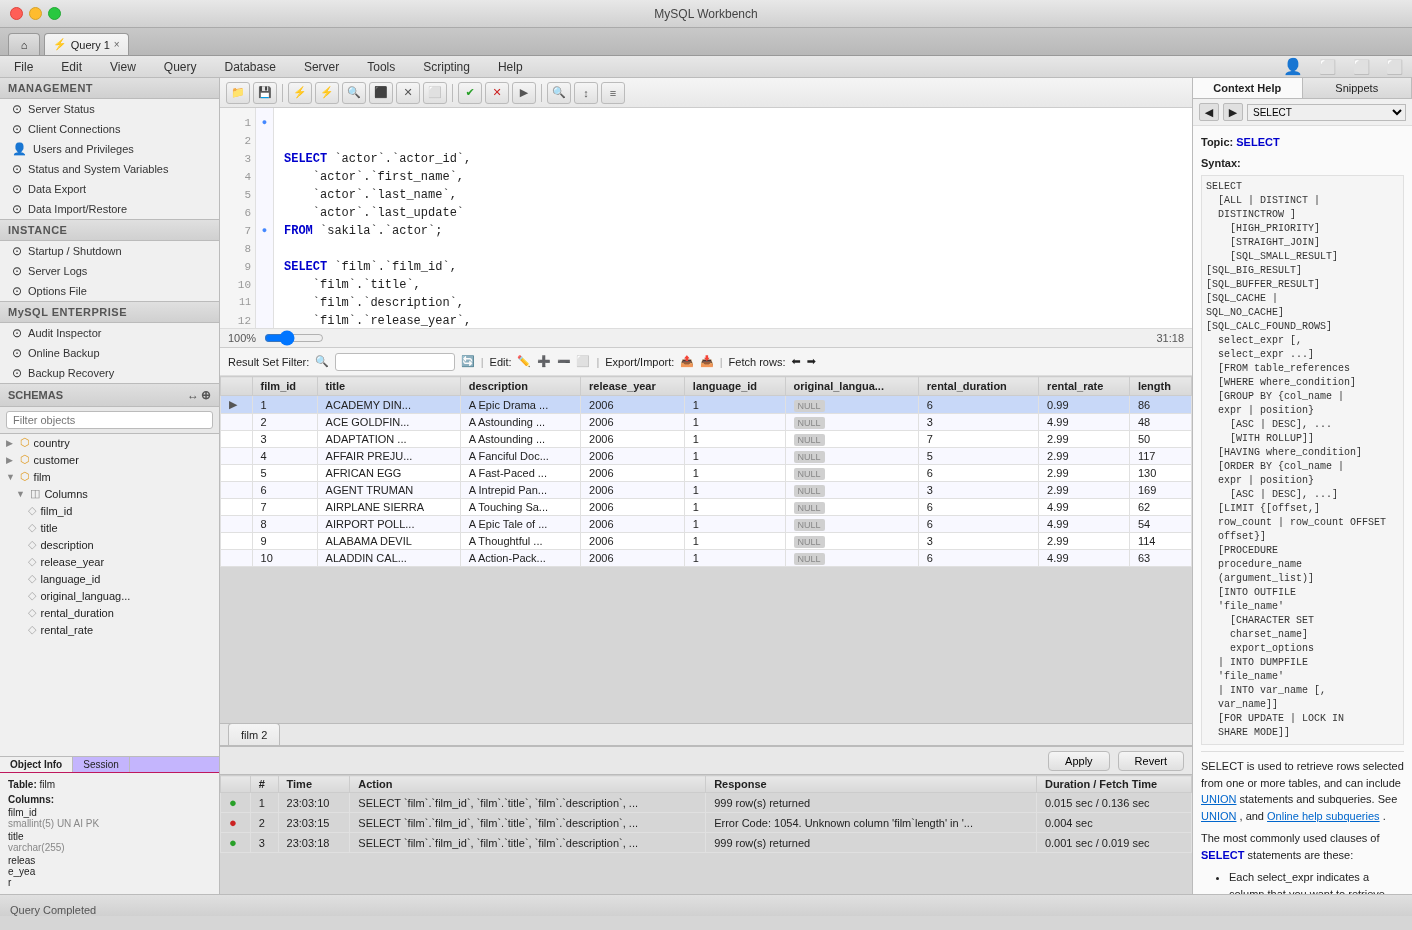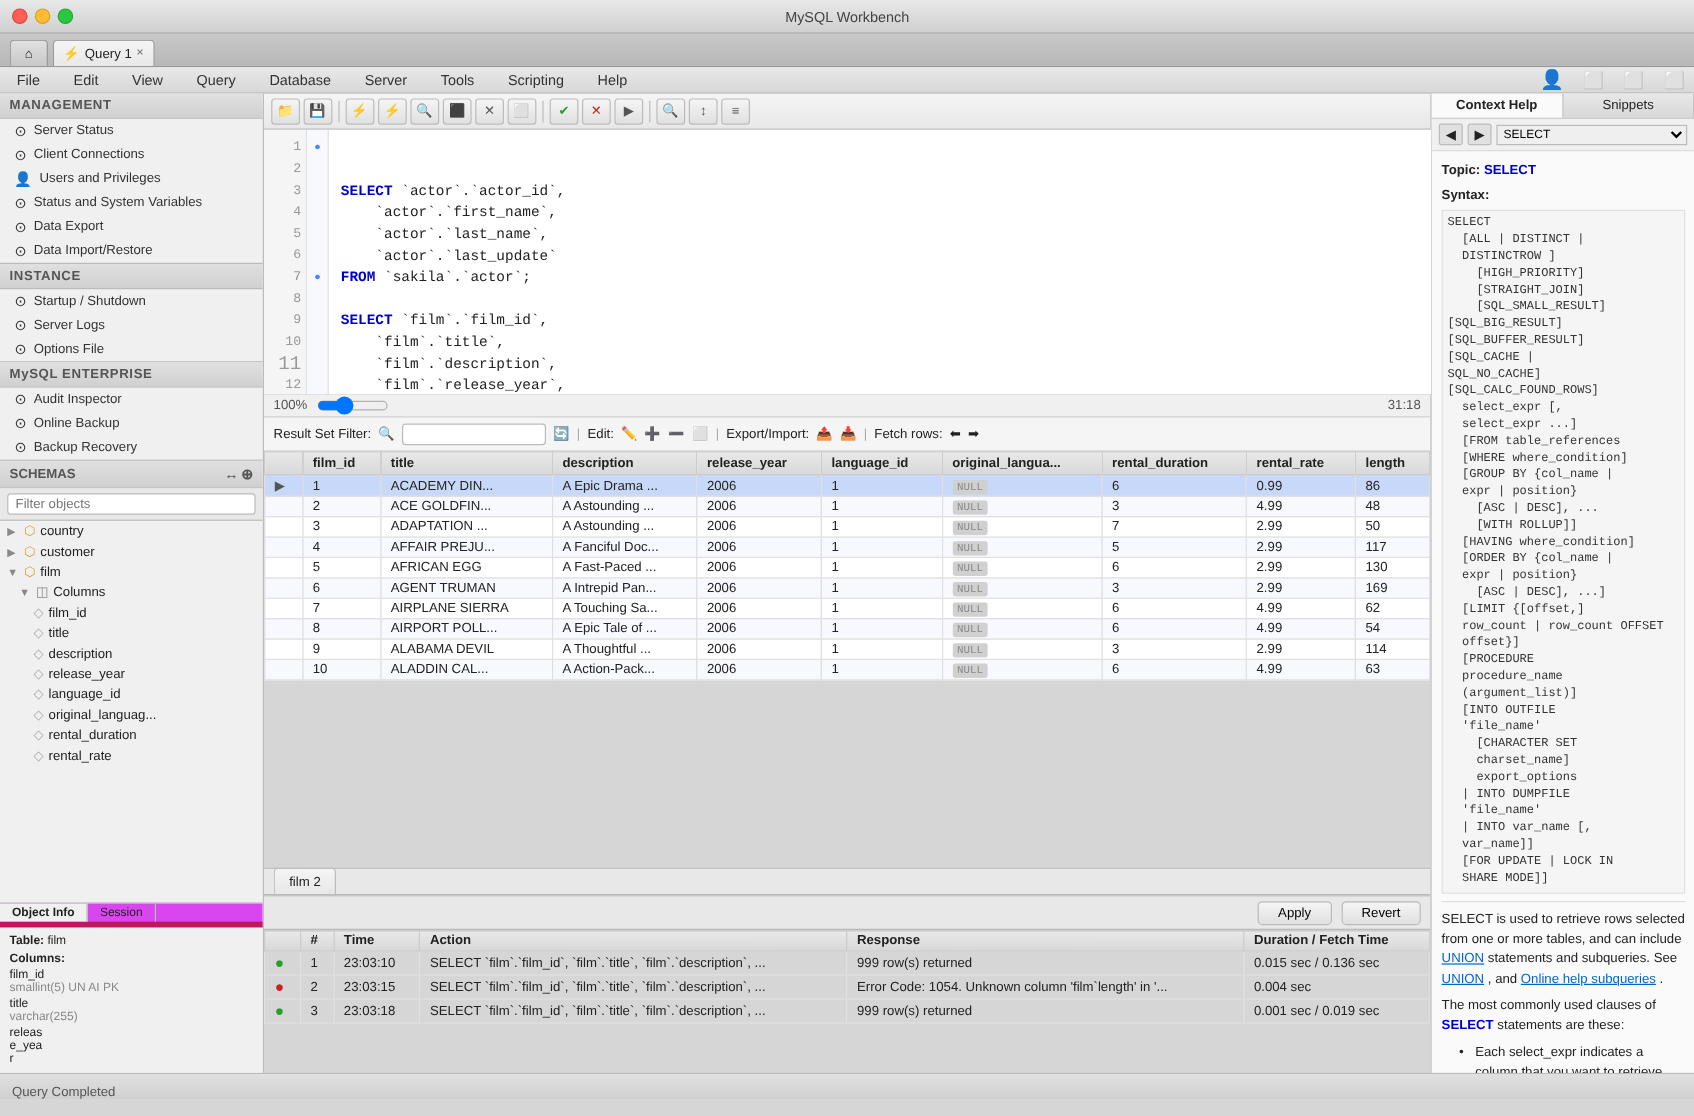--- a/index.html
+++ b/index.html
@@ -37,21 +37,21 @@
     .enterprise-section { border-top: 1px solid #bbb; }
     .schemas-section { border-top: 1px solid #bbb; flex: 1; display: flex; flex-direction: column; overflow: hidden; }
     .schemas-header { background: linear-gradient(to bottom, #e0e0e0, #d0d0d0); padding: 4px 8px; font-size: 11px; font-weight: bold; color: #555; border-bottom: 1px solid #bbb; display: flex; align-items: center; justify-content: space-between; }
     .schemas-body { flex: 1; overflow-y: auto; }
     .filter-box { padding: 4px 6px; background: #e8e8e8; border-bottom: 1px solid #bbb; }
     .filter-input { width: 100%; border: 1px solid #bbb; border-radius: 3px; padding: 2px 6px; font-size: 11px; background: white; }
     .tree-item { display: flex; align-items: center; padding: 2px 6px; gap: 4px; cursor: pointer; font-size: 11px; }
     .tree-indent1 { padding-left: 16px; }
     .tree-indent2 { padding-left: 28px; }
     .tree-expand { color: #888; font-size: 9px; width: 10px; }
-    .sidebar-tabs { display: flex; border-bottom: 5px solid #be185d; background: #d946ef; }
+    .sidebar-tabs { display: flex; border-bottom: 1px solid #be185d; background: #c4b5fd; }
     .sidebar-tab { padding: 2px 10px; font-size: 10px; cursor: pointer; border-right: 1px solid #bbb; }
     .sidebar-tab.active { background: #f0f0f0; font-weight: bold; }
 
     
     .center-panel { flex: 1; display: flex; flex-direction: column; overflow: hidden; }
 
     
     .query-toolbar { background: linear-gradient(to bottom, #f5f5f5, #e8e8e8); height: 30px; display: flex; align-items: center; padding: 0 6px; gap: 3px; border-bottom: 1px solid #ccc; }
     .q-btn { width: 24px; height: 22px; display: flex; align-items: center; justify-content: center; background: linear-gradient(to bottom, #f5f5f5, #e0e0e0); border: 1px solid #bbb; border-radius: 3px; cursor: pointer; font-size: 11px; color: #555; }
     .q-sep { width: 1px; height: 18px; background: #bbb; margin: 0 2px; }
@@ -62,21 +62,21 @@
     
     .editor-status { height: 20px; background: #f0f0f0; border-top: 1px solid #ddd; display: flex; align-items: center; padding: 0 8px; gap: 8px; font-size: 11px; color: #555; border-bottom: 1px solid #ccc; }
     .result-filter { background: #f5f5f5; border-bottom: 1px solid #ddd; height: 28px; display: flex; align-items: center; padding: 0 8px; gap: 6px; font-size: 11px; flex-shrink: 0; }
     .result-filter-input { border: 1px solid #bbb; border-radius: 3px; padding: 2px 6px; font-size: 11px; width: 120px; }
     .result-table { width: 100%; border-collapse: collapse; font-size: 11px; }
     .result-table th { background: linear-gradient(to bottom, #e8e8e8, #d8d8d8); border: 1px solid #ccc; padding: 3px 8px; text-align: left; font-weight: bold; white-space: nowrap; position: sticky; top: 0; }
     .result-table td { border: 1px solid #e0e0e0; padding: 2px 8px; white-space: nowrap; }
     .result-table tr:nth-child(even) { background: #f8f8ff; }
     .result-table tr:nth-child(odd) { background: #ffffff; }
     .result-table tr.selected { background: #c8d8f8; }
-    .null-badge { background: #d0d0d0; color: #888; padding: 1px 4px; border-radius: 2px; font-size: 9px; font-family: Liberation Mono, monospace; }
+    .null-badge { background: #d0d0d0; color: #888; padding: 1px 4px; border-radius: 2px; font-size: 9px; }
 
     
     .bottom-tabs { height: 23px; background: #e8e8e8; border-top: 1px solid #bbb; border-bottom: 1px solid #bbb; display: flex; align-items: flex-end; padding-left: 8px; }
     .bottom-tab { height: 22px; background: linear-gradient(to bottom, #f5f5f5, #e8e8e8); border: 1px solid #bbb; border-bottom: none; border-radius: 4px 4px 0 0; padding: 0 12px; display: flex; align-items: center; font-size: 11px; cursor: pointer; }
 
     
     .action-bar { height: 28px; background: #e8e8e8; border-top: 1px solid #bbb; display: flex; align-items: center; justify-content: flex-end; padding: 0 8px; gap: 8px; }
     .action-btn { padding: 3px 16px; background: linear-gradient(to bottom, #f5f5f5, #e0e0e0); border: 1px solid #bbb; border-radius: 4px; font-size: 11px; cursor: pointer; }
 
     
@@ -347,21 +347,21 @@
               <div style="text-align: right; padding-right: 4px; font-size: 11px; color: rgb(153, 153, 153); line-height: 18px; height: 18px;">1</div>
               <div style="text-align: right; padding-right: 4px; font-size: 11px; color: rgb(153, 153, 153); line-height: 18px; height: 18px;">2</div>
               <div style="text-align: right; padding-right: 4px; font-size: 11px; color: rgb(153, 153, 153); line-height: 18px; height: 18px;">3</div>
               <div style="text-align: right; padding-right: 4px; font-size: 11px; color: rgb(153, 153, 153); line-height: 18px; height: 18px;">4</div>
               <div style="text-align: right; padding-right: 4px; font-size: 11px; color: rgb(153, 153, 153); line-height: 18px; height: 18px;">5</div>
               <div style="text-align: right; padding-right: 4px; font-size: 11px; color: rgb(153, 153, 153); line-height: 18px; height: 18px;">6</div>
               <div style="text-align: right; padding-right: 4px; font-size: 11px; color: rgb(153, 153, 153); line-height: 18px; height: 18px;">7</div>
               <div style="text-align: right; padding-right: 4px; font-size: 11px; color: rgb(153, 153, 153); line-height: 18px; height: 18px;">8</div>
               <div style="text-align: right; padding-right: 4px; font-size: 11px; color: rgb(153, 153, 153); line-height: 18px; height: 18px;">9</div>
               <div style="text-align: right; padding-right: 4px; font-size: 11px; color: rgb(153, 153, 153); line-height: 18px; height: 18px;">10</div>
-              <div style="text-align: right; padding-right: 4px; font-size: 16px; color: rgb(153, 153, 153); line-height: 18px; height: 18px;">11</div>
+              <div style="text-align: right; padding-right: 4px; font-size: 10px; color: rgb(153, 153, 153); line-height: 18px; height: 18px;">11</div>
               <div style="text-align: right; padding-right: 4px; font-size: 11px; color: rgb(153, 153, 153); line-height: 18px; height: 18px;">12</div>
             </div>
         </div>
         <div style="background:#f8f8ff; border-right:1px solid #e0e0e0; padding:6px 0; width:18px; flex-shrink:0;">
           <div id="dot-indicators-container">
               <div style="text-align: center; font-size: 9px; line-height: 18px; height: 18px; color: rgb(68, 136, 255);">●</div>
               <div style="text-align: center; font-size: 9px; line-height: 18px; height: 18px; color: rgb(68, 136, 255);"></div>
               <div style="text-align: center; font-size: 9px; line-height: 18px; height: 18px; color: rgb(68, 136, 255);"></div>
               <div style="text-align: center; font-size: 9px; line-height: 18px; height: 18px; color: rgb(68, 136, 255);"></div>
               <div style="text-align: center; font-size: 9px; line-height: 18px; height: 18px; color: rgb(68, 136, 255);"></div>

